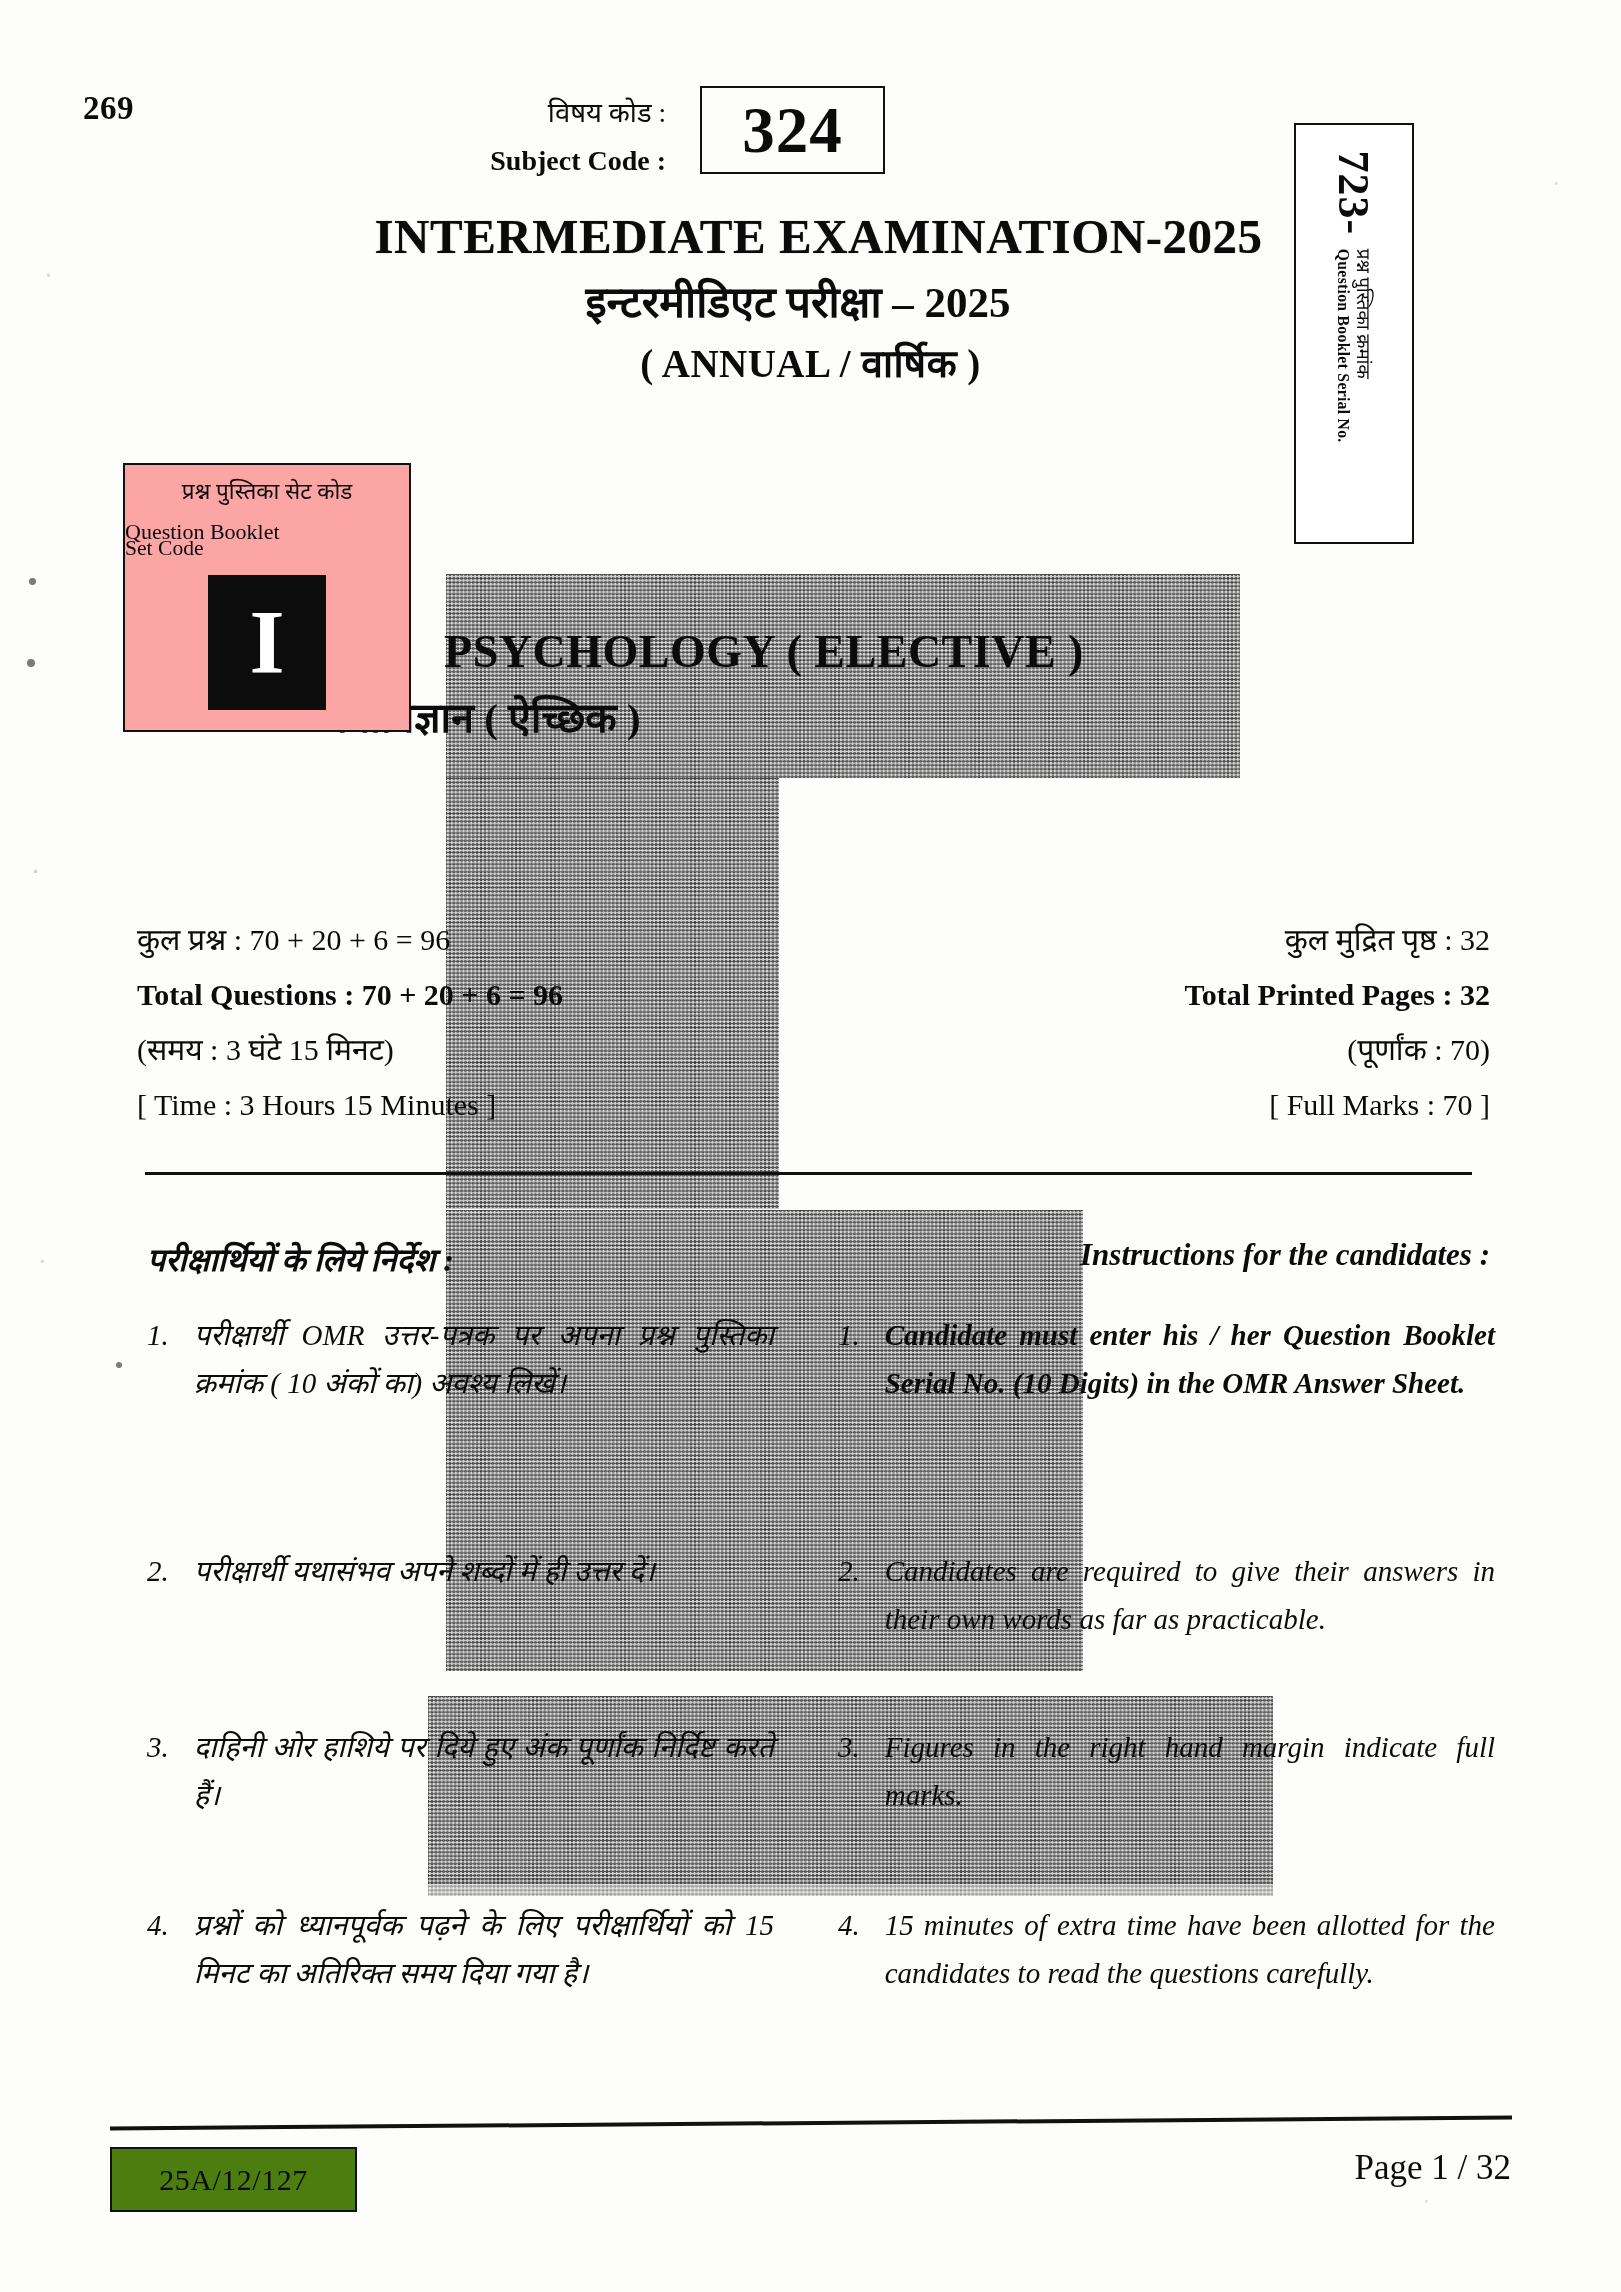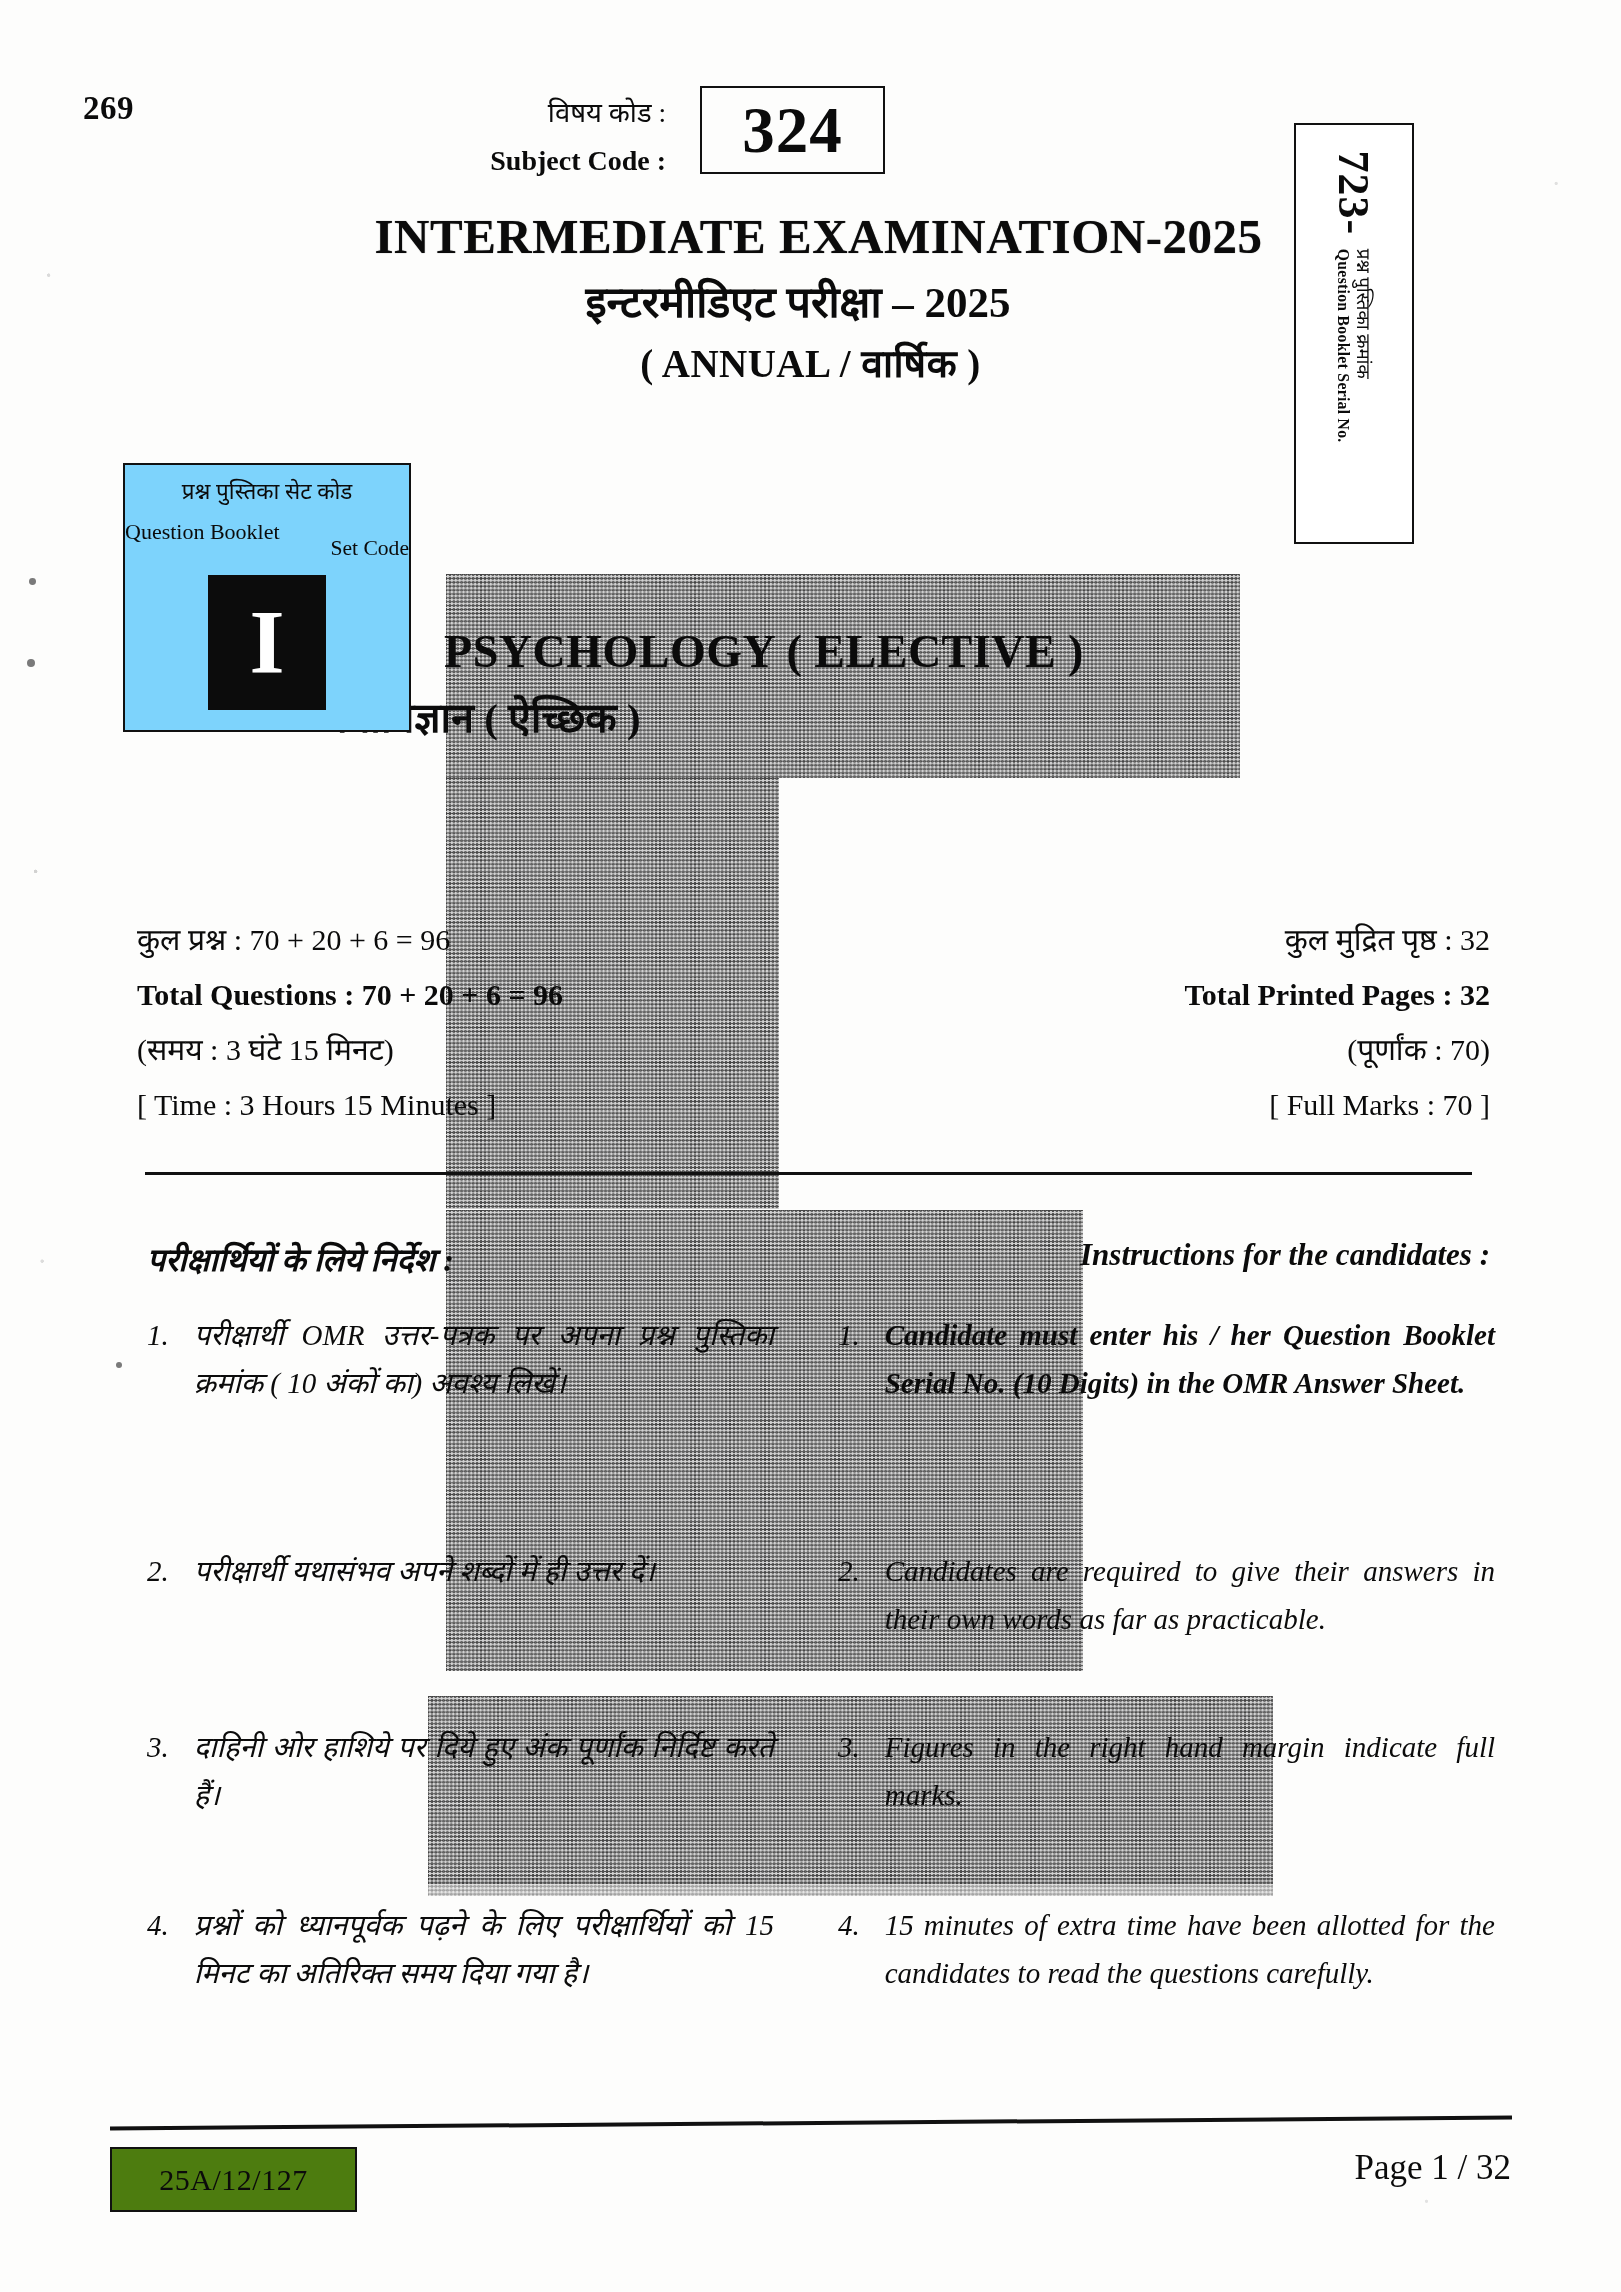--- a/index.html
+++ b/index.html
@@ -70,24 +70,24 @@
   .ser-en{font-size:15.7px;font-weight:bold;letter-spacing:0.3px;}
 
   
   #title-en{left:8px;top:208px;width:1621px;text-align:center;
     font-size:49px;font-weight:bold;letter-spacing:0.5px;
     text-shadow:0 0 1px rgba(0,0,0,.55);}
   #title-hi{left:0;top:271px;width:1596px;text-align:center;font-size:43px;font-weight:bold;}
   #annual{left:0;top:335px;width:1621px;text-align:center;font-size:39px;font-weight:bold;letter-spacing:0.5px;}
 
   
-  #setbox{left:123px;top:463px;width:284px;height:265px;border:2.9px solid #111;background:#7dd3fc;z-index:4;}
+  #setbox{left:123px;top:463px;width:284px;height:265px;border:2.9px solid #111;background:#fca5a5;z-index:4;}
   #set-hi{position:absolute;top:9.8px;left:0;width:100%;text-align:center;font-size:22.5px;}
   #set-en1{position:absolute;top:54px;left:0;width:100%;text-align:left;font-size:22px;}
-  #set-en2{position:absolute;top:71px;left:0;width:100%;text-align:right;font-size:21.6px;}
+  #set-en2{position:absolute;top:71px;left:0;width:100%;text-align:left;font-size:21.6px;}
   #set-letter{
     position:absolute;left:50%;top:110px;transform:translateX(-50%);
     width:118px;height:135px;background:#0c0c0c;color:#fff;
     display:flex;align-items:center;justify-content:center;
     font-size:90px;font-weight:bold;font-family:"Liberation Serif",serif;line-height:1;
   }
 
   
   #subj-en{left:323px;top:625px;width:882px;text-align:center;font-size:46px;font-weight:bold;letter-spacing:0.5px;}
   #subj-hi{left:323px;top:688px;width:882px;text-align:left;font-size:41px;font-weight:bold;}

